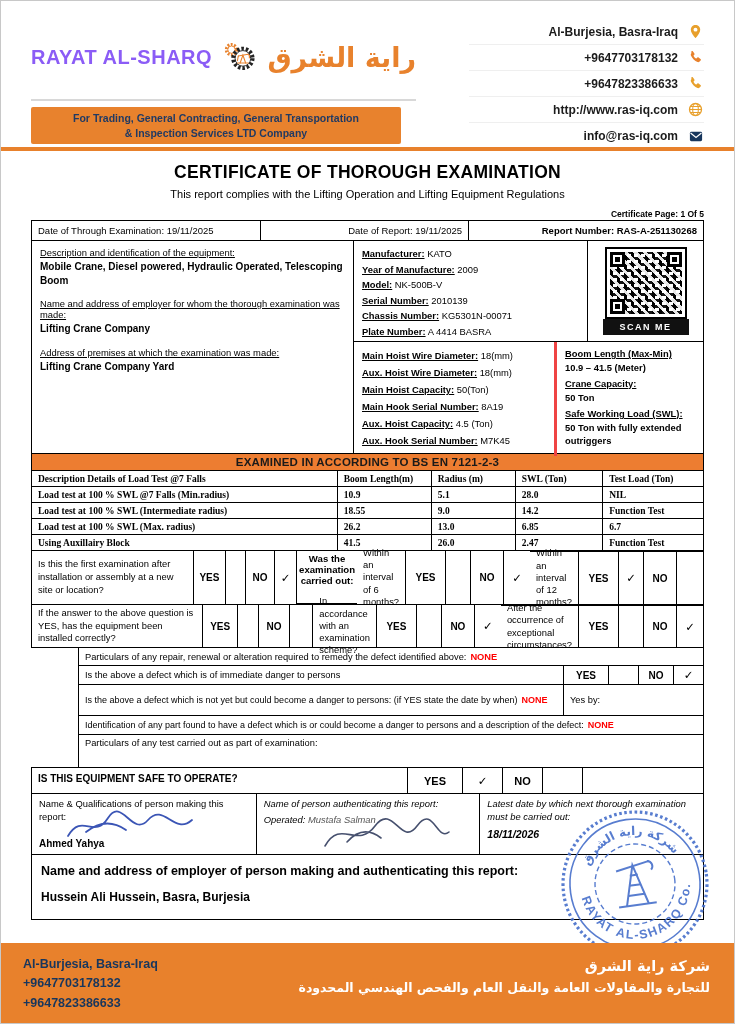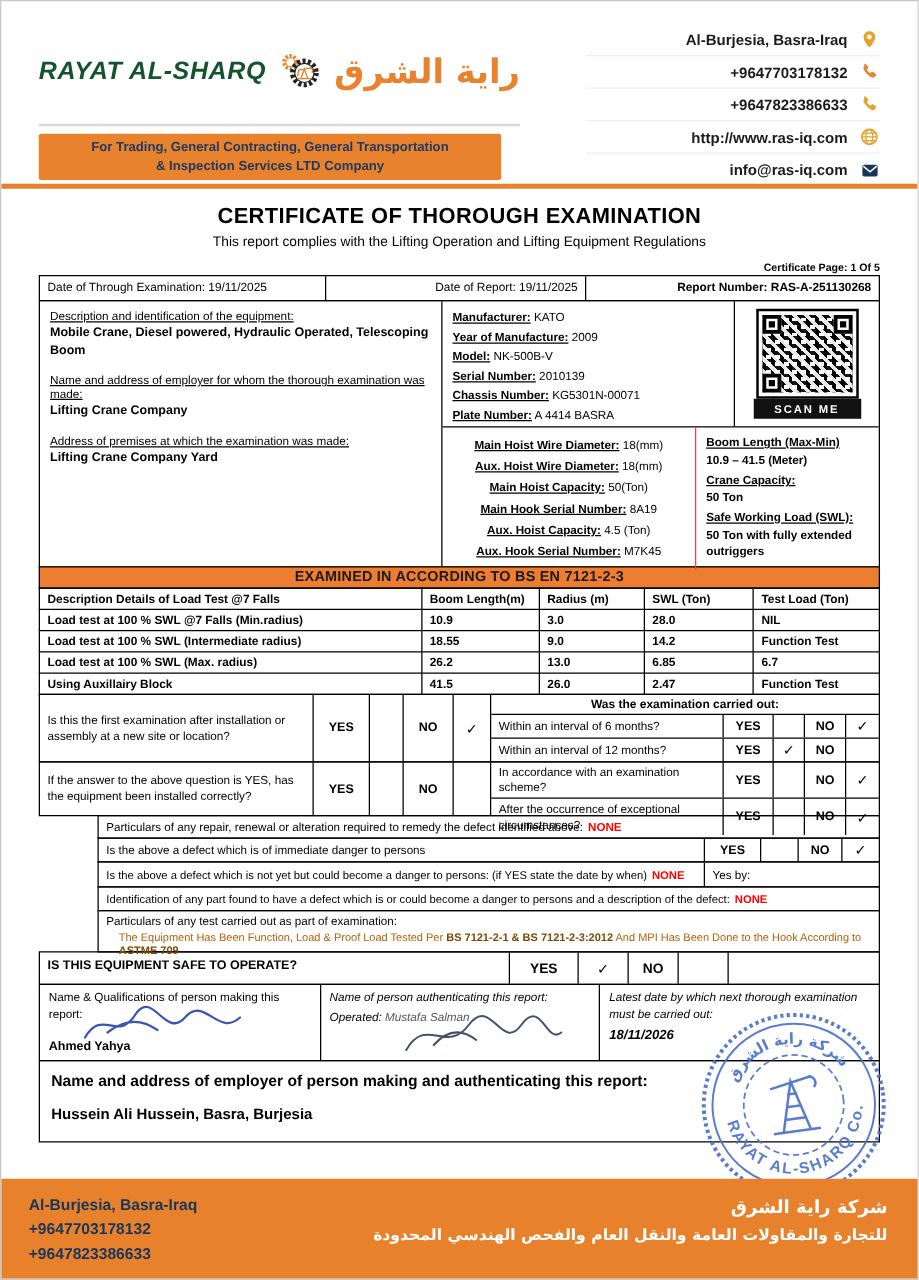--- a/index.html
+++ b/index.html
@@ -9,21 +9,21 @@
     font-family:"Liberation Sans","DejaVu Sans",sans-serif; color:#000;
     overflow:hidden; border:1px solid #c8c8c8; margin:0 auto;
   }
   .ar { font-family:"DejaVu Sans",sans-serif; }
   .content { padding:0 30px; }
 
   
   .header { display:flex; justify-content:space-between; padding-top:14px; height:142px; }
   .logo-block { width:385px; }
   .logo-row { display:flex; align-items:center; gap:8px; height:86px; border-bottom:2px solid #d8d8d8; }
-  .logo-en { font-size:20px; font-weight:bold; color:#14532d; letter-spacing:.5px; white-space:nowrap;font-style:italic; }
+  .logo-en { font-size:20px; font-weight:bold; color:#8b5cf6; letter-spacing:.5px; white-space:nowrap; }
   .logo-ar { font-size:27px; font-weight:bold; color:#E8822D; white-space:nowrap; }
   .tagline { margin-top:6px; background:#E8822D; color:#213a63; font-weight:bold; font-size:10.5px;
              text-align:center; padding:4px 6px; line-height:1.4; width:370px; border-radius:2px; }
   .contacts { width:235px; padding-top:4px; }
   .contact-row { display:flex; justify-content:flex-end; align-items:center; gap:9px; height:26px;
                  font-size:12px; font-weight:600; color:#1b1b1b; border-bottom:1px solid #efefef; }
   .contact-row:last-child { border-bottom:none; }
   .cicon { width:17px; height:17px; flex:none; display:flex; align-items:center; justify-content:center; }
   .orange-rule { height:4px; background:#E8812C; margin-top:4px; }
 
@@ -56,41 +56,41 @@
     background-image:
       repeating-linear-gradient(45deg, transparent 0 4px, rgba(255,255,255,.9) 4px 7px),
       repeating-linear-gradient(0deg, rgba(0,0,0,.92) 0 3px, transparent 3px 6px),
       repeating-linear-gradient(90deg, #000 0 3px, #fff 3px 7px); }
   .qr-eye { position:absolute; width:15px; height:15px; border:3px solid #000; background:#fff; }
   .qr-eye::after { content:""; position:absolute; inset:2px; background:#000; }
   .qr-eye.tl { left:3px; top:3px; } .qr-eye.tr { right:3px; top:3px; } .qr-eye.bl { left:3px; bottom:3px; }
   .qr-label { width:86px; background:#111; color:#fff; font-weight:bold; font-size:9px; letter-spacing:1.5px;
               text-align:center; padding:3px 0; margin-top:0; }
   .ir-bottom { display:flex; flex:1; }
-  .hoist { width:203px; border-right:1px solid #ef4444; padding:5px 8px;text-align:center; }
+  .hoist { width:203px; border-right:3px solid #ef4444; padding:5px 8px; }
   .hoist .kv { line-height:17px; }
   .boom { flex:1; padding:5px 8px; line-height:13.5px; }
   .boom .kl { white-space:nowrap; }
   .boom .bv { font-weight:bold; font-size:9.4px; margin-bottom:3px; }
 
   
   .banner { border:1px solid #000; margin-top:-1px; background:#ED7D31; color:#1a1a1a;
             font-weight:bold; font-size:11.5px; text-align:center; padding:2px 0; letter-spacing:.2px; }
 
   
   table.load { width:100%; border-collapse:collapse; margin-top:-1px; font-size:9.5px; }
-  table.load th, table.load td { border:1px solid #000; padding:2.5px 6px; text-align:left; font-weight:bold; }
+  table.load th, table.load td { border:1px solid #000; padding:2.5px 6px; text-align:left; font-weight:bold;font-family:Liberation Serif, serif; }
 
   
   .qband { display:flex; border:1px solid #000; margin-top:-1px; align-items:stretch; font-size:9.4px; }
   .cellL { border-left:1px solid #000; display:flex; align-items:center; justify-content:center; }
   .yn { font-weight:bold; font-size:10px; }
   .mark { font-weight:bold; font-size:11.5px; }
   .qL-q { width:218px; padding:3px 6px; display:flex; align-items:center; line-height:1.35; }
-  .q-right { flex:1; border-left:1px solid #000; display:flex; flex-direction:column; }
+  .q-right { flex:1; border-left:1px solid #000; display:flex; flex-direction:row; }
   .q-right-header { border-bottom:1px solid #000; font-weight:bold; text-align:center; padding:2px; font-size:9.6px; }
   .q-row { display:flex; flex:1; align-items:stretch; }
   .q-row + .q-row { border-top:1px solid #000; }
   .q-row .qq { flex:1; padding:2px 6px; display:flex; align-items:center; line-height:1.3; }
 
   
   .drow { display:flex; border:1px solid #000; margin-top:-1px; font-size:9.3px; align-items:stretch;margin-left:47px; }
   .dtext { flex:1; padding:3.5px 6px; display:flex; align-items:center; gap:4px; }
   .red { color:#ff0000; font-weight:bold; }
   .dtest-inner { width:100%; padding:3px 6px; }
@@ -308,21 +308,21 @@
           <tr>
         <th>Description Details of Load Test @7 Falls</th>
         <th>Boom Length(m)</th>
         <th>Radius (m)</th>
         <th>SWL (Ton)</th>
         <th>Test Load (Ton)</th>
       </tr>
       <tr>
         <td>Load test at 100 % SWL @7 Falls (Min.radius)</td>
             <td>10.9</td>
-            <td>3.0</td>
+            <td>5.1</td>
             <td>28.0</td>
             <td>NIL</td>
       </tr>
       <tr>
         <td>Load test at 100 % SWL (Intermediate radius)</td>
             <td>18.55</td>
             <td>9.0</td>
             <td>14.2</td>
             <td>Function Test</td>
       </tr>
@@ -400,41 +400,38 @@
     </div>
 
     <div class="drow" style="height:20px">
       <div class="dtext">Is the above a defect which is of immediate danger to persons</div>
       <div class="cellL yn" style="width:45px">YES</div>
       <div class="cellL mark" style="width:30px"></div>
       <div class="cellL yn" style="width:35px">NO</div>
       <div class="cellL mark" style="width:30px">✓</div>
     </div>
 
-    <div class="drow" style="height:21px">
+    <div class="drow" style="height:32px">
       <div class="dtext" style="font-size:9px">
         <span>Is the above a defect which is not yet but could become a danger to persons: (if YES state the date by when)</span>
         <span class="red">NONE</span>
       </div>
       <div class="cellL" style="width:140px; justify-content:flex-start; padding-left:6px">Yes by:</div>
     </div>
 
     <div class="drow" style="height:20px">
       <div class="dtext" style="font-size:9px">
         <span>Identification of any part found to have a defect which is or could become a danger to persons and a description of the defect:</span>
         <span class="red">NONE</span>
       </div>
     </div>
 
     <div class="drow" style="height:34px">
       <div class="dtest-inner">
         <div>Particulars of any test carried out as part of examination:</div>
-        <div class="test-line">
-          <span>The Equipment Has Been Function, Load &amp; Proof Load Tested Per </span><b>BS 7121-2-1 &amp; BS 7121-2-3:2012</b><span> And MPI Has Been Done to the Hook According to </span><b>ASTME 709</b>
-        </div>
       </div>
     </div>
 
     <div class="safe-row">
       <div class="safe-label">IS THIS EQUIPMENT SAFE TO OPERATE?</div>
       <div class="cellL yn" style="width:55px; font-size:11px">YES</div>
       <div class="cellL mark" style="width:40px">✓</div>
       <div class="cellL yn" style="width:40px; font-size:11px">NO</div>
       <div class="cellL mark" style="width:40px"></div>
       <div class="filler"></div>

